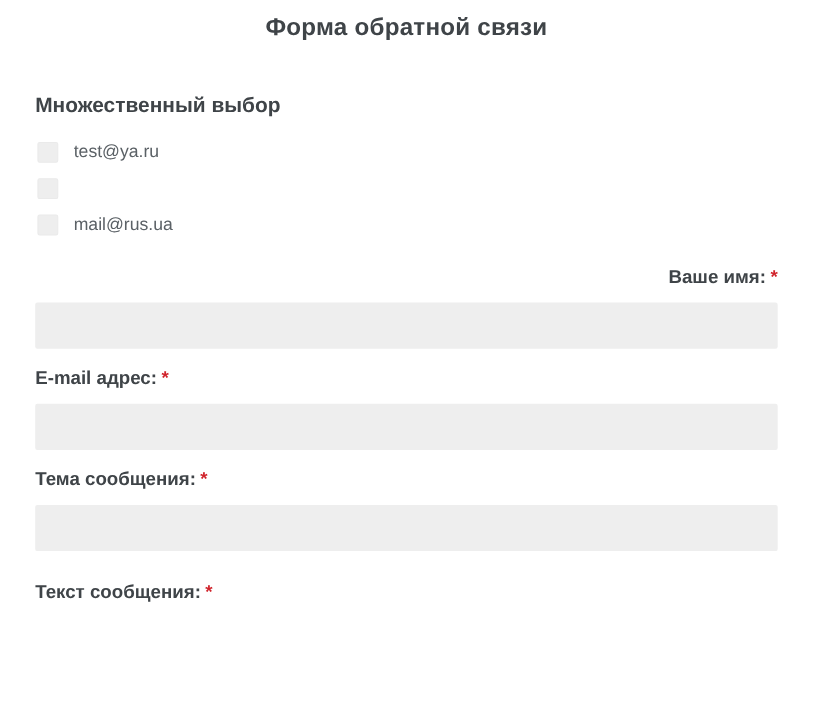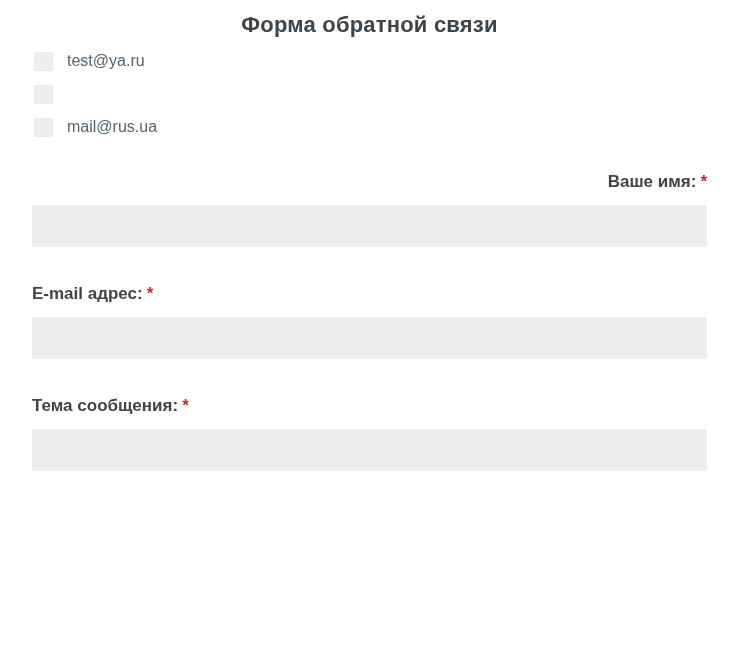--- a/index.html
+++ b/index.html
@@ -40,20 +40,21 @@
     font-weight: bold;
     color: #3f4448;
   }
   .checkbox-group {
     margin: 0;
     padding: 14px 0 0 0;
     list-style: none;
   }
   .checkbox-row {
     display: flex;
+    align-items: center;
     height: 33px;
   }
   .checkbox-box {
     width: 19px;
     height: 19px;
     background: #eeeeee;
     border: 1px solid #eaeaea;
     border-radius: 2px;
     box-sizing: border-box;
     flex: 0 0 auto;
@@ -61,21 +62,21 @@
   }
   .checkbox-label {
     margin-left: 14px;
     font-size: 16px;
     color: #5b6166;
   }
   .field-label {
     font-size: 17px;
     font-weight: bold;
     color: #3f4448;
-    padding-top: 37px;
+    padding-top: 17px;
   }
   .field-label.first {
     padding-top: 21px;
     text-align: right;
   }
   .required-star {
     color: #d0222a;
     font-weight: bold;
     margin-left: 4px;
   }
@@ -100,20 +101,21 @@
 </style>
 </head>
 <body>
 
 <div class="page">
 
   <h1 class="form-title">Форма обратной связи</h1>
 
   <div class="content">
 
+    <h2 class="section-heading">Множественный выбор</h2>
 
     <ul class="checkbox-group">
       <li class="checkbox-row">
         <span class="checkbox-box"></span>
         <span class="checkbox-label">test@ya.ru</span>
       </li>
       <li class="checkbox-row">
         <span class="checkbox-box"></span>
       </li>
       <li class="checkbox-row">
@@ -130,15 +132,18 @@
     <div class="field-label">
       <span>E-mail адрес:</span><span class="required-star">*</span>
     </div>
     <input class="text-input" type="text" value="" placeholder="" style="">
 
     <div class="field-label">
       <span>Тема сообщения:</span><span class="required-star">*</span>
     </div>
     <input class="text-input" type="text" value="" placeholder="" style="">
 
+    <div class="field-label textarea-label">
+      <span>Текст сообщения:</span><span class="required-star">*</span>
+    </div>
 
   </div>
 </div>
 
 </body></html>

